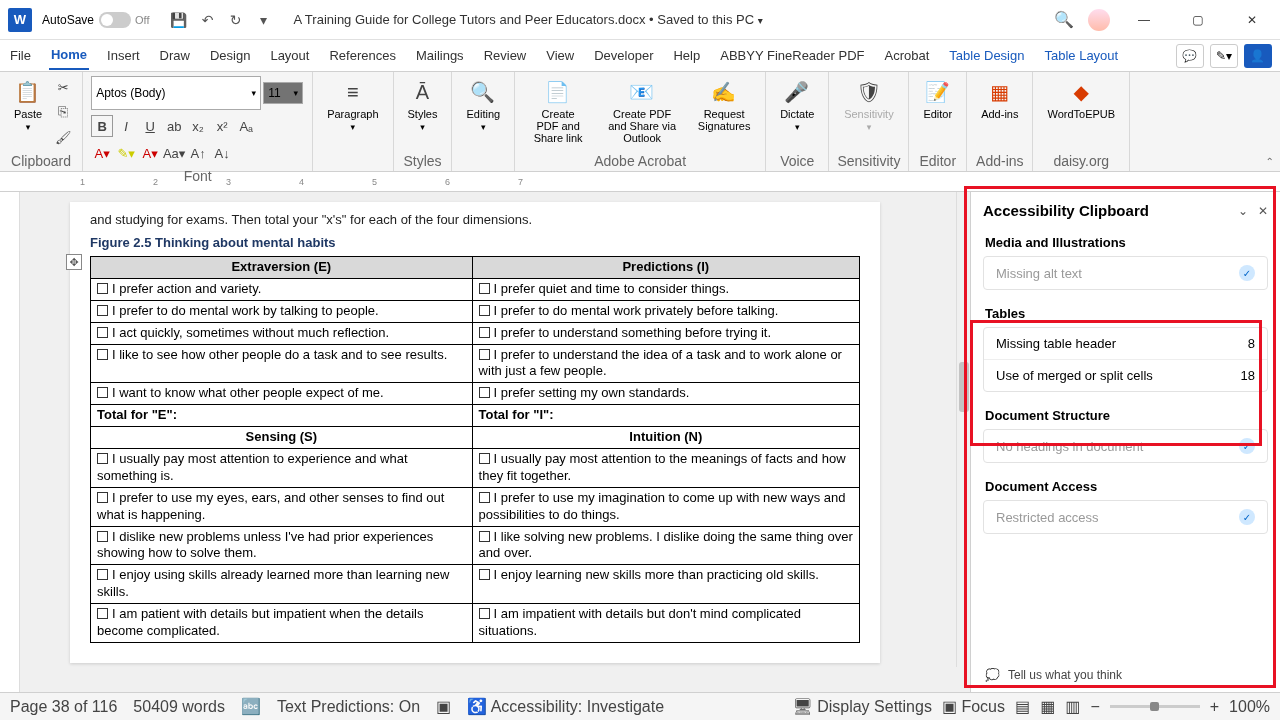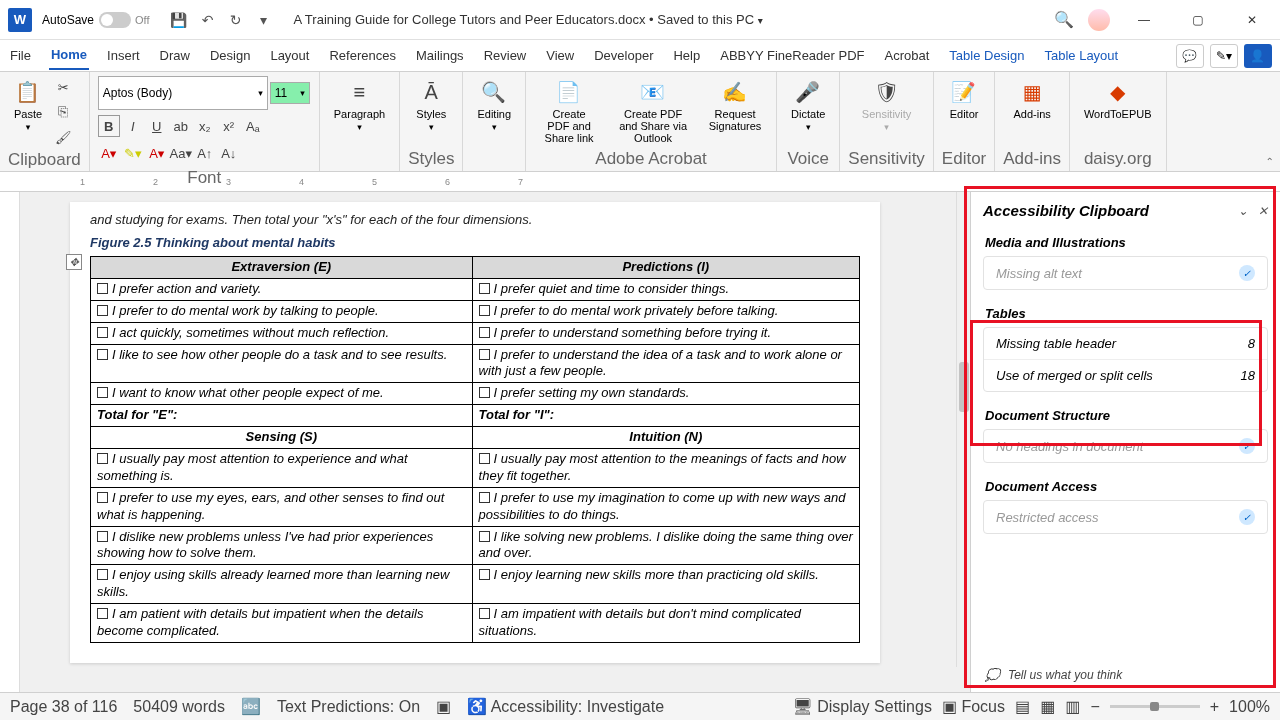--- a/index.html
+++ b/index.html
@@ -24,35 +24,35 @@
 .tab { font-size: 13px; color: #333; padding: 6px 2px; }
 .tab.active { color: #185abd; border-bottom: 2px solid #185abd; font-weight: 600; }
 .tab.context { color: #185abd; }
 .tabs-right { margin-left: auto; display: flex; gap: 6px; align-items: center; }
 .tab-sq { width: 28px; height: 24px; border: 1px solid #ccc; border-radius: 3px; display: flex; align-items: center; justify-content: center; font-size: 12px; }
 .tab-sq.blue { background: #185abd; color: #fff; border: none; }
 
 
 .ribbon { height: 100px; background: #f5f5f5; display: flex; border-bottom: 1px solid #d0d0d0; position: relative; }
 .rgroup { border-right: 1px solid #d8d8d8; padding: 4px 8px 2px 8px; display: flex; flex-direction: column; justify-content: space-between; }
-.rgroup-label { font-size: 17px; color: #666; text-align: center; padding-top: 2px; }
+.rgroup-label { font-size: 14px; color: #666; text-align: center; padding-top: 2px; }
 .rgroup-content { display: flex; align-items: flex-start; gap: 4px; flex: 1; }
 .vbtn { display: flex; flex-direction: column; align-items: center; justify-content: center; gap: 2px; padding: 2px 6px; font-size: 11px; text-align: center; }
 .vbtn .ic { width: 28px; height: 28px; display: flex; align-items: center; justify-content: center; font-size: 20px; color: #444; }
 .mini-btn { width: 22px; height: 22px; display: flex; align-items: center; justify-content: center; font-size: 13px; color: #444; border: 1px solid transparent; }
 .font-row { display: flex; gap: 2px; margin-bottom: 2px; align-items: center;}
 .font-sel { width: 170px; height: 22px; border: 1px solid #aaa; background: #fff; font-size: 12px; padding: 16px 4px; display: flex; align-items: center; justify-content: space-between; }
-.size-sel { width: 40px; height: 22px; border: 1px solid #aaa; background: #86efac; font-size: 12px; padding: 0 4px; display: flex; align-items: center; justify-content: space-between;}
+.size-sel { width: 40px; height: 22px; border: 1px solid #aaa; background: #737373; font-size: 12px; padding: 0 4px; display: flex; align-items: center; justify-content: space-between;}
 .ribbon-arrow { position: absolute; right: 6px; bottom: 4px; font-size: 10px; color: #666; }
 
 
 .ruler { height: 20px; background: #fff; border-bottom: 1px solid #d0d0d0; font-size: 9px; color: #888; padding-left: 80px; display: flex; align-items: center; gap: 68px;}
 
 
-.main { display: flex; height: 500px; font-style: italic; }
+.main { display: flex; height: 500px; }
 .doc-pane { flex: 1; background: #f0f0f0; overflow: hidden; position: relative; padding: 10px 60px 0 70px;}
 .vruler { position:absolute; left:0; top:0; width:20px; height:100%; background:#fff; border-right:1px solid #ddd;}
 .page { background: #fff; width: 810px; padding: 10px 20px 20px 20px; box-shadow: 0 1px 3px rgba(0,0,0,.15); font-size: 13px; }
 .caption { font-weight: bold; color: #1f3864; margin-bottom: 6px; font-size: 13px; }
 .trunc { color: #222; margin-bottom: 8px; font-size: 13px;}
 .table-handle { position: absolute; width:16px; height:16px; border:1px solid #888; background:#fff; font-size:11px; display:flex; align-items:center; justify-content:center; color:#555; left: 66px; margin-top: -2px;}
 table.doc { border-collapse: collapse; width: 100%; font-size: 13px; }
 table.doc td, table.doc th { border: 1px solid #000; padding: 2px 6px; vertical-align: top; line-height: 1.3; }
 table.doc th { background: #d9d9d9; font-weight: bold; text-align: center; }
 table.doc td.head2 { font-weight: bold; text-align: center; }

